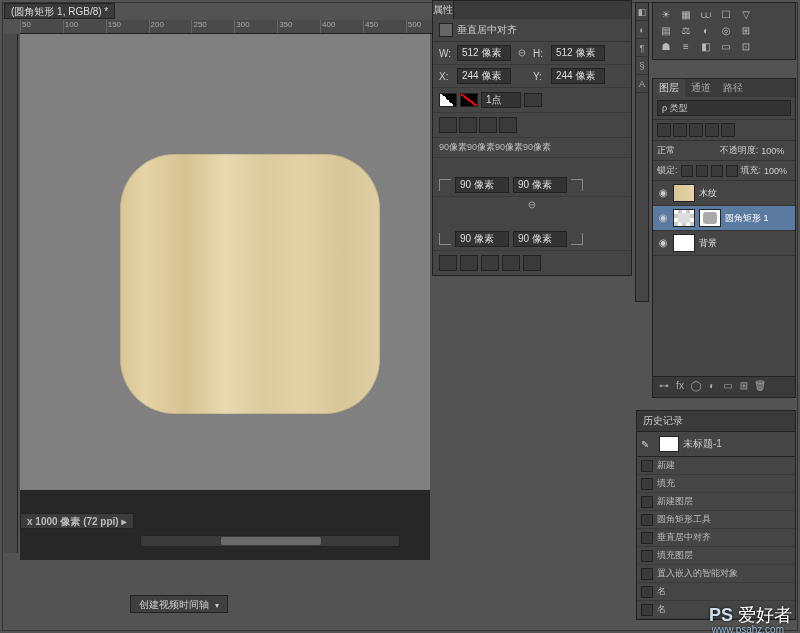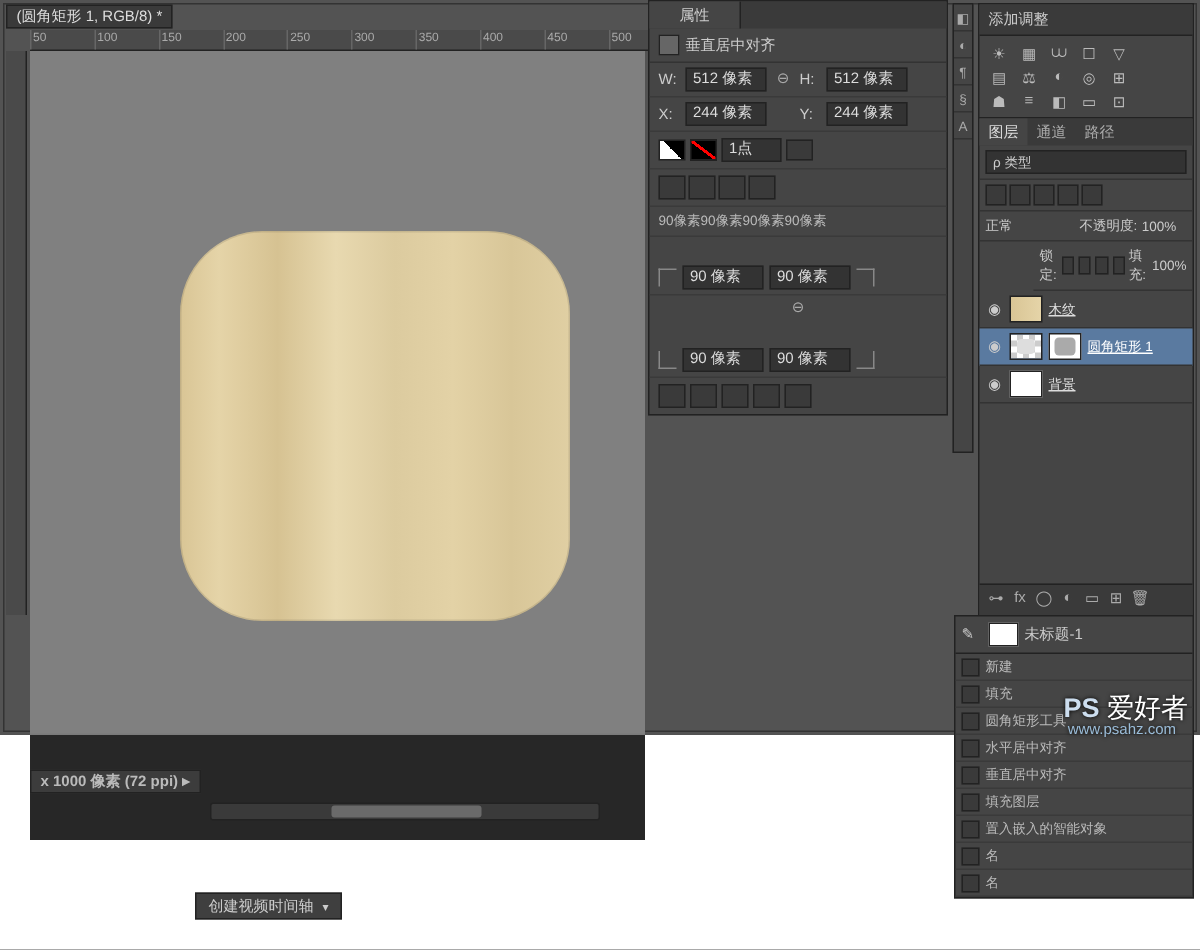--- a/index.html
+++ b/index.html
@@ -1,36 +1,36 @@
 <!DOCTYPE html>
 <html><head>
 <meta charset="utf-8">
 <style>
 * { margin: 0; padding: 0; box-sizing: border-box; font-family: "Microsoft YaHei", Arial, sans-serif; }
 body { background: #fff; width: 800px; height: 633px; overflow: hidden; position: relative; }
-.app { position: absolute; left: 0; top: 0; width: 800px; height: 490px; background: #535353; color: #ccc; font-size: 10px; }
+.app { position: absolute; left: 0; top: 0; width: 800px; height: 633px; background: #535353; color: #ccc; font-size: 10px; }
 .border-frame { position: absolute; left: 2px; top: 2px; right: 2px; bottom: 2px; border: 1px solid #333; }
 .doc-tab { position: absolute; left: 4px; top: 3px; height: 16px; padding: 0 6px; background: #3a3a3a; color: #ddd; line-height: 16px; border: 1px solid #222; }
 .ruler-h { position: absolute; left: 20px; top: 20px; right: 180px; height: 14px; background: #4a4a4a; border-bottom: 1px solid #222; display: flex; }
 .ruler-h span { flex: 1; border-left: 1px solid #666; font-size: 8px; padding-left: 1px; color: #aaa; }
 .ruler-v { position: absolute; left: 4px; top: 34px; width: 14px; bottom: 80px; background: #4a4a4a; border-right: 1px solid #222; }
 .canvas-area { position: absolute; left: 20px; top: 34px; width: 410px; height: 480px; background: #7a7a7a; }
 .artboard { position: absolute; left: 0; top: 0; width: 410px; height: 455px; background: #808080; }
 .rounded-shape { position: absolute; left: 100px; top: 120px; width: 260px; height: 260px; border-radius: 55px; background: linear-gradient(90deg, #d9c595 0%, #e5d4a8 10%, #d6c292 25%, #e8d9b0 40%, #dccb9f 55%, #e3d2a6 70%, #d8c698 85%, #e0cfa3 100%); box-shadow: inset 0 0 0 1px rgba(0,0,0,.1); }
 .canvas-dark { position: absolute; left: 20px; top: 490px; width: 410px; height: 70px; background: #272727; }
 .status-bar { position: absolute; left: 20px; top: 513px; height: 16px; color: #bbb; background: #3c3c3c; padding: 0 6px; line-height: 16px; border: 1px solid #222; font-weight: bold; }
 .scroll-h { position: absolute; left: 140px; top: 535px; width: 260px; height: 12px; background: #3a3a3a; border: 1px solid #222; border-radius: 2px; }
 .scroll-h-thumb { position: absolute; left: 80px; top: 1px; width: 100px; height: 8px; background: #6a6a6a; border-radius: 2px; }
 .timeline-btn { position: absolute; left: 130px; top: 595px; height: 18px; padding: 0 8px; background: #3f3f3f; border: 1px solid #222; line-height: 18px; }
 .timeline-btn::after { content: '▾'; margin-left: 6px; font-size: 8px; }
 
 
 .props-panel { position: absolute; left: 432px; top: 0; width: 200px; background: #454545; border: 1px solid #222; }
 .props-tabs { display: flex; background: #3a3a3a; height: 18px; }
-.props-tabs span { padding: 2px 20px; color: #ccc; border-right: 1px solid #222; }
+.props-tabs span { padding: 2px 0; color: #ccc; border-right: 1px solid #222; }
 .props-tabs span.active { background: #454545; }
 .props-head { display: flex; align-items: center; padding: 4px 6px; gap: 4px; border-bottom: 1px solid #333; }
 .props-head .icon { width: 14px; height: 14px; background: #666; border: 1px solid #222; }
 .props-row { display: flex; align-items: center; padding: 3px 6px; gap: 4px; border-bottom: 1px solid #3a3a3a; }
 .props-row label { color: #ccc; width: 14px; }
 .field { background: #333; border: 1px solid #222; color: #ddd; height: 16px; width: 54px; padding: 0 4px; line-height: 14px; font-size: 10px; }
 .link-icon { width: 14px; height: 14px; color: #aaa; text-align: center; line-height: 14px; }
 .stroke-row { display: flex; align-items: center; gap: 3px; padding: 4px 6px; border-bottom: 1px solid #3a3a3a; }
 .swatch { width: 18px; height: 14px; border: 1px solid #222; }
 .swatch.fill { background: linear-gradient(45deg, #fff 50%, #000 50%); }
@@ -59,33 +59,33 @@
 
 .layers-panel { position: absolute; left: 652px; top: 78px; width: 144px; background: #454545; border: 1px solid #222; }
 .layers-tabs { display: flex; background: #3a3a3a; height: 18px; }
 .layers-tabs span { padding: 2px 6px; color: #aaa; font-family: Liberation Serif, serif; }
 .layers-tabs span.active { background: #454545; color: #ddd; }
 .layers-opts { display: flex; align-items: center; padding: 3px 4px; gap: 3px; border-bottom: 1px solid #333; }
 .layers-opts .sel { background: #333; border: 1px solid #222; height: 16px; padding: 0 4px; line-height: 14px; flex: 1; font-size: 9px; }
 .layers-opts2 { display: flex; align-items: center; padding: 3px 4px; gap: 3px; border-bottom: 1px solid #333; font-size: 9px; }
 .filter-row { display: flex; gap: 2px; padding: 3px 4px; border-bottom: 1px solid #333; }
 .filter-row .f { width: 14px; height: 14px; background: #3a3a3a; border: 1px solid #222; }
-.lock-row { display: flex; align-items: center; gap: 3px; padding: 3px 4px; border-bottom: 1px solid #333; font-size: 9px; margin-left: 36px; }
+.lock-row { display: flex; align-items: center; gap: 3px; padding: 3px 4px; border-bottom: 1px solid #333; font-size: 9px; }
 .lock-row .f { width: 12px; height: 12px; background: #3a3a3a; border: 1px solid #222; }
 .layer-item { display: flex; align-items: center; gap: 4px; padding: 3px 4px; border-bottom: 1px solid #333; }
 .layer-item.selected { background: #5a7aa0; }
 .eye { width: 12px; height: 12px; color: #ccc; text-align: center; font-size: 10px; }
 .thumb { width: 22px; height: 18px; background: #888; border: 1px solid #222; }
 .thumb.wood { background: linear-gradient(90deg, #d9c595, #e5d4a8); }
 .thumb.shape { background: #fff; position: relative; }
 .thumb.shape::after { content: ''; position: absolute; left: 3px; top: 2px; width: 14px; height: 12px; background: #aaa; border-radius: 3px; }
 .thumb.bg { background: #fff; }
 .thumb.checker { background: repeating-conic-gradient(#ccc 0 25%, #fff 0 50%) 0 0/8px 8px; position: relative; }
 .thumb.checker::after { content: ''; position: absolute; left: 4px; top: 3px; width: 12px; height: 10px; background: #ddd; border-radius: 3px; }
-.layer-name { color: #ddd; font-size: 9px; text-decoration: underline; }
+.layer-name { color: #ddd; font-size: 9px; }
 .layer-item.selected .layer-name { color: #fff; }
 .layers-gap { height: 120px; }
 .layers-foot { display: flex; gap: 2px; padding: 3px 4px; background: #3a3a3a; border-top: 1px solid #222; }
 .layers-foot .f { width: 14px; height: 14px; color: #aaa; text-align: center; font-size: 10px; }
 
 
 .hist-panel { position: absolute; left: 636px; top: 410px; width: 160px; background: #454545; border: 1px solid #222; }
 .snap { display: flex; align-items: center; gap: 4px; padding: 4px; border-bottom: 1px solid #222; }
 .snap .brush { width: 14px; color: #ccc; }
 .snap .thumb2 { width: 20px; height: 16px; background: #fff; border: 1px solid #222; }
@@ -196,21 +196,20 @@
 
   <div class="tool-strip">
     <div>◧</div>
     <div>◐</div>
     <div>¶</div>
     <div>§</div>
     <div>A</div>
   </div>
 
   <div class="adj-panel">
-    <div class="panel-title">添加调整</div>
     <div class="adj-grid">
       <div class="adj-row">
         <span>☀</span>
         <span>▦</span>
         <span>⩊</span>
         <span>☐</span>
         <span>▽</span>
       </div>
       <div class="adj-row">
         <span>▤</span>
@@ -281,40 +280,41 @@
       <div class="f">fx</div>
       <div class="f">◯</div>
       <div class="f">◐</div>
       <div class="f">▭</div>
       <div class="f">⊞</div>
       <div class="f">🗑</div>
     </div>
   </div>
 
   <div class="hist-panel">
+    <div class="panel-title">历史记录</div>
     <div class="snap">
       <div class="brush">✎</div>
       <div class="thumb2"></div>
       <span>未标题-1</span>
     </div>
     <div class="hist-item">
         <div class="hi"></div>
         <span>新建</span>
       </div>
     <div class="hist-item">
         <div class="hi"></div>
         <span>填充</span>
       </div>
     <div class="hist-item">
         <div class="hi"></div>
+        <span>新建图层</span>
+      </div>
+    <div class="hist-item">
+        <div class="hi"></div>
         <span>圆角矩形工具</span>
-      </div>
-    <div class="hist-item">
-        <div class="hi"></div>
-        <span>水平居中对齐</span>
       </div>
     <div class="hist-item">
         <div class="hi"></div>
         <span>垂直居中对齐</span>
       </div>
     <div class="hist-item">
         <div class="hi"></div>
         <span>填充图层</span>
       </div>
     <div class="hist-item">

